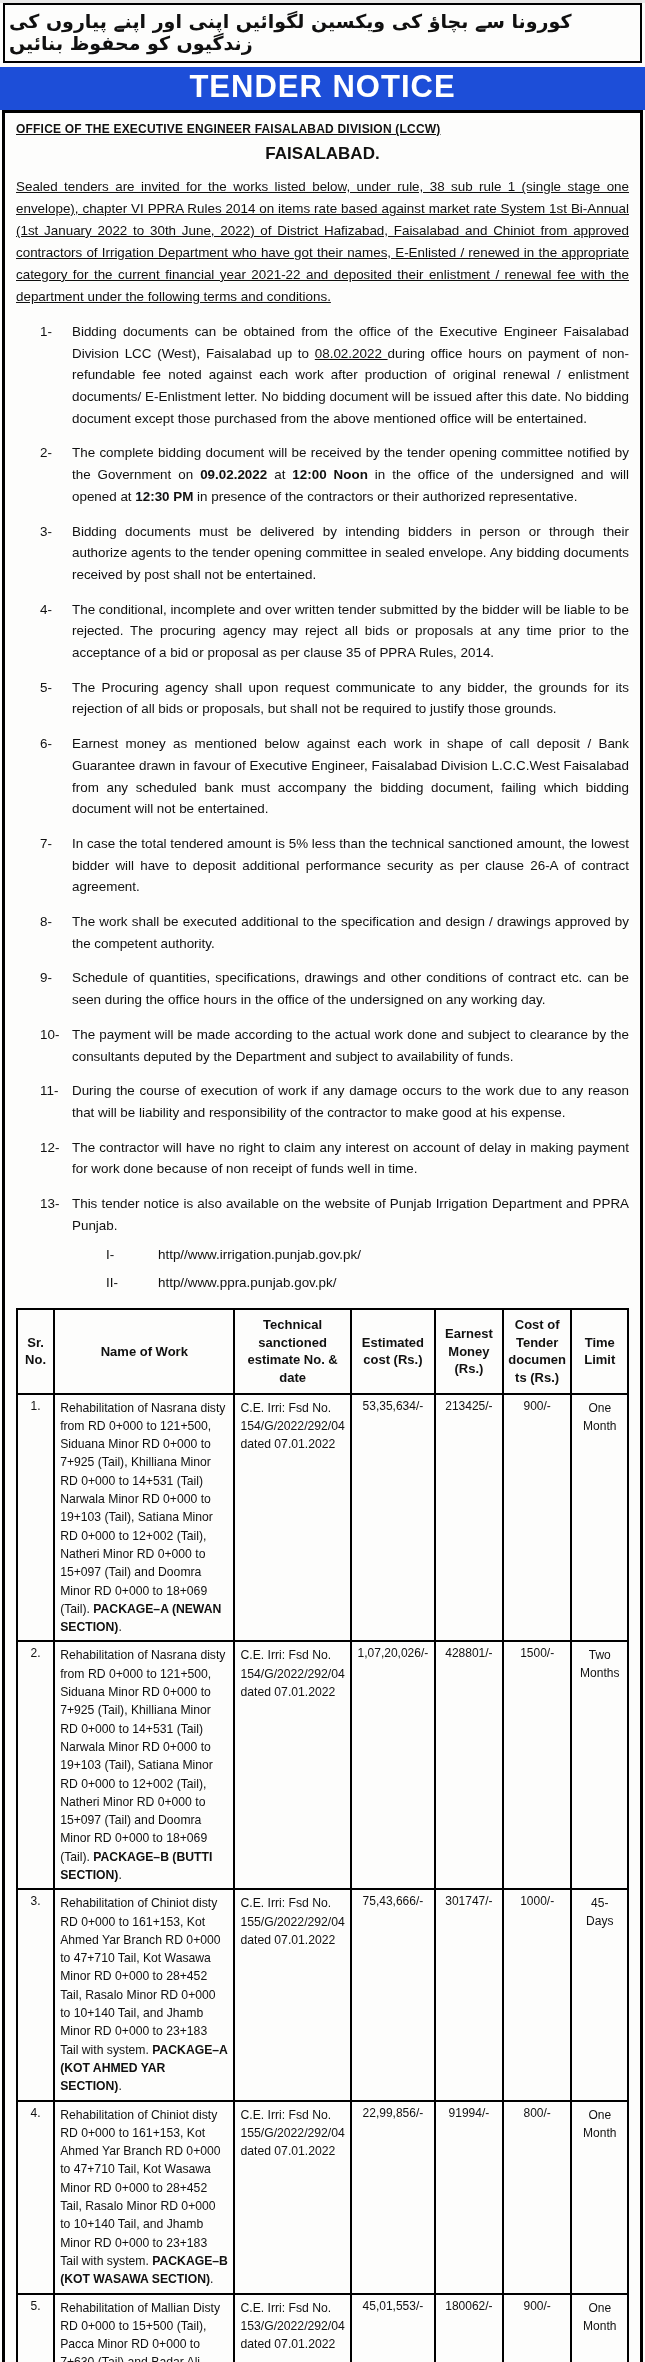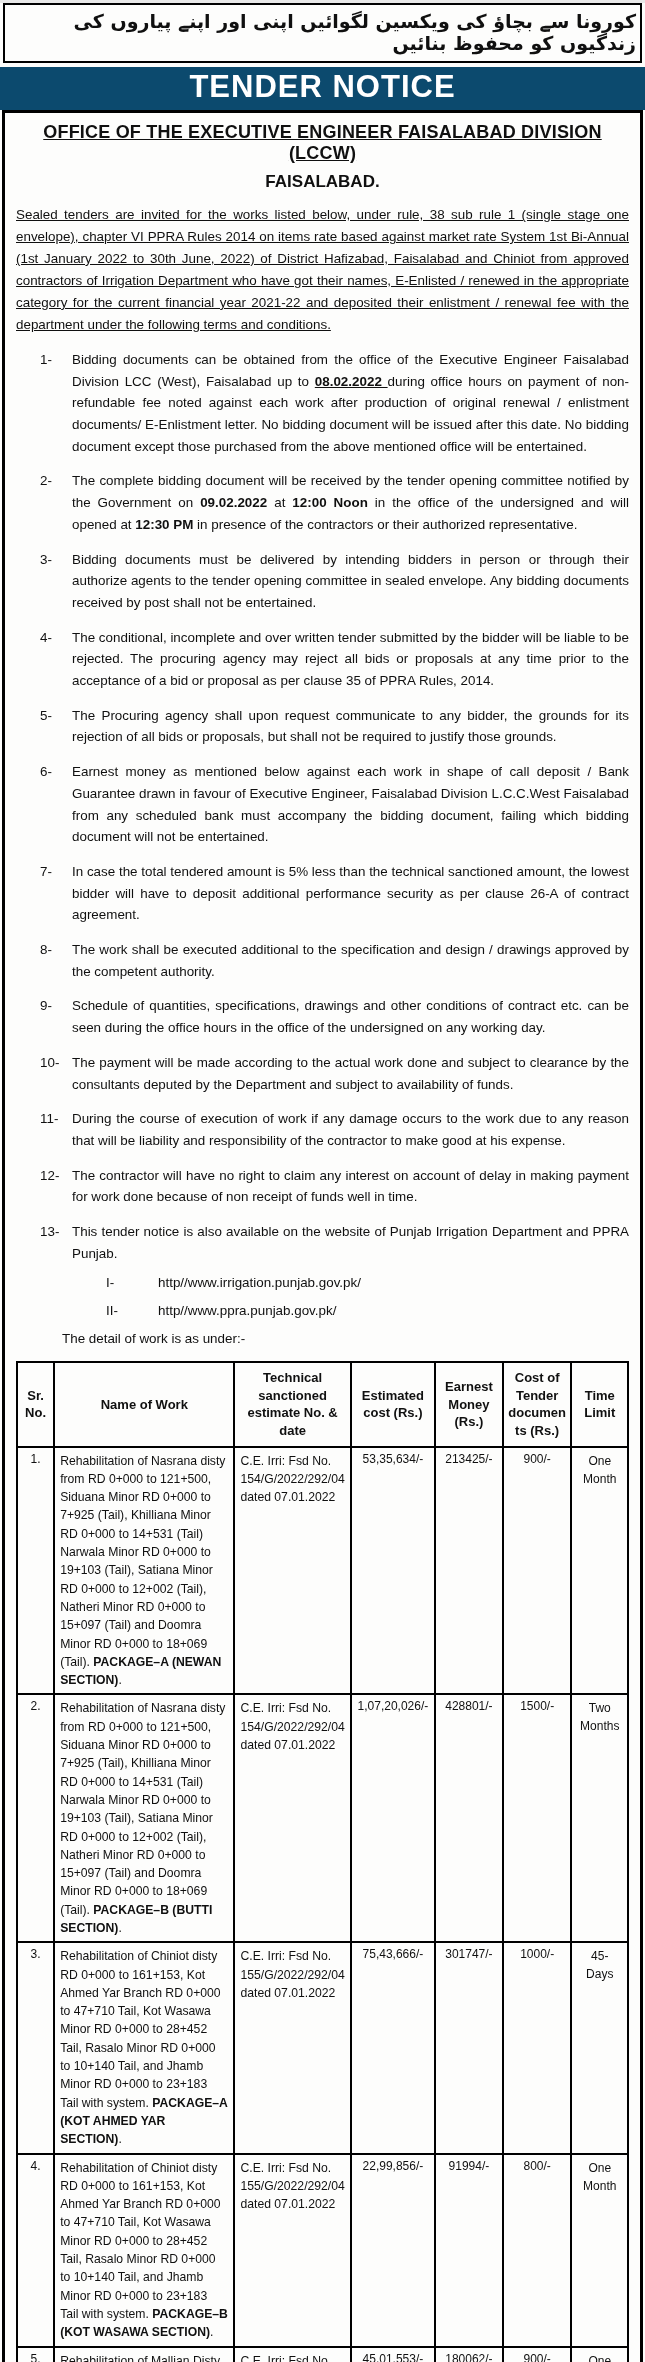--- a/index.html
+++ b/index.html
@@ -1,46 +1,46 @@
 <!DOCTYPE html>
 <html><head>
 <meta charset="utf-8">
 <style>
   html,body{margin:0;padding:0;background:#e8e8e8;}
   .page{
     width:645px;min-height:2362px;margin:0 auto;background:#fdfdfc;color:#101010;
     font-family:"Liberation Sans", sans-serif;position:relative;box-sizing:border-box;
   }
   .urdu-banner{
-    margin:3px 3px 0 3px;border:2px solid #000;text-align:right;
+    margin:3px 3px 0 3px;border:2px solid #000;text-align:left;
     font-family:"DejaVu Sans", sans-serif;font-weight:bold;font-size:19px;
     padding:5px 4px 7px 4px;direction:rtl;
   }
   .title-band{
-    margin-top:4px;background:#0c4a6e;color:#fff;text-align:center;
+    margin-top:4px;background:#1d4ed8;color:#fff;text-align:center;
     font-weight:bold;font-size:31px;letter-spacing:1px;padding:2px 0 5px 0;
   }
   .main-box{
     margin:0 2px;border-left:3px solid #000;border-right:3px solid #000;border-top:3px solid #000;
     padding:6px 11px 8px 11px;box-sizing:border-box;
   }
   .office-h1{
-    text-align:center;font-weight:bold;font-size:18px;margin:3px 0 8px 0;
+    text-align:left;font-weight:bold;font-size:12px;margin:3px 0 8px 0;
     text-decoration:underline;letter-spacing:.2px;
   }
   .office-h2{
     text-align:center;font-weight:bold;font-size:17px;margin:0 0 12px 0;
   }
   .intro{font-size:13.4px;line-height:1.64;text-align:justify;text-decoration:underline;}
   .terms{margin-top:2px;}
   .term{display:flex;margin-top:13px;font-size:13.4px;line-height:1.62;}
   .term-num{flex:none;width:32px;margin-left:24px;}
   .term-body{flex:1;text-align:justify;}
   .bold{font-weight:bold;}
-  .bu{font-weight:bold;text-decoration:underline;}
+  .bu{font-weight:normal;text-decoration:underline;}
   .link-row{display:flex;font-size:13.4px;line-height:1.6;margin-top:7px;}
   .link-num{flex:none;margin-left:90px;width:52px;}
   .detail-line{font-size:13.4px;margin:10px 0 0 46px;}
   table.works{
     width:100%;border-collapse:collapse;margin-top:15px;font-size:12px;
   }
   table.works th, table.works td{
     border:2px solid #000;vertical-align:top;padding:4px 5px;box-sizing:border-box;
   }
   table.works th{
@@ -127,21 +127,20 @@
         <div class="link-row">
           <div class="link-num">I-</div>
           <div class="link-url">http//www.irrigation.punjab.gov.pk/</div>
         </div>
         <div class="link-row">
           <div class="link-num">II-</div>
           <div class="link-url">http//www.ppra.punjab.gov.pk/</div>
         </div>
       </div>
 
-    <div class="detail-line">The detail of work is as under:-</div>
 
     <table class="works">
       <colgroup>
         <col style="width:6.2%">
           <col style="width:30.6%">
           <col style="width:17.6%">
         <col style="width:13.8%">
           <col style="width:11.2%">
           <col style="width:11.3%">
           <col style="width:9.3%">

